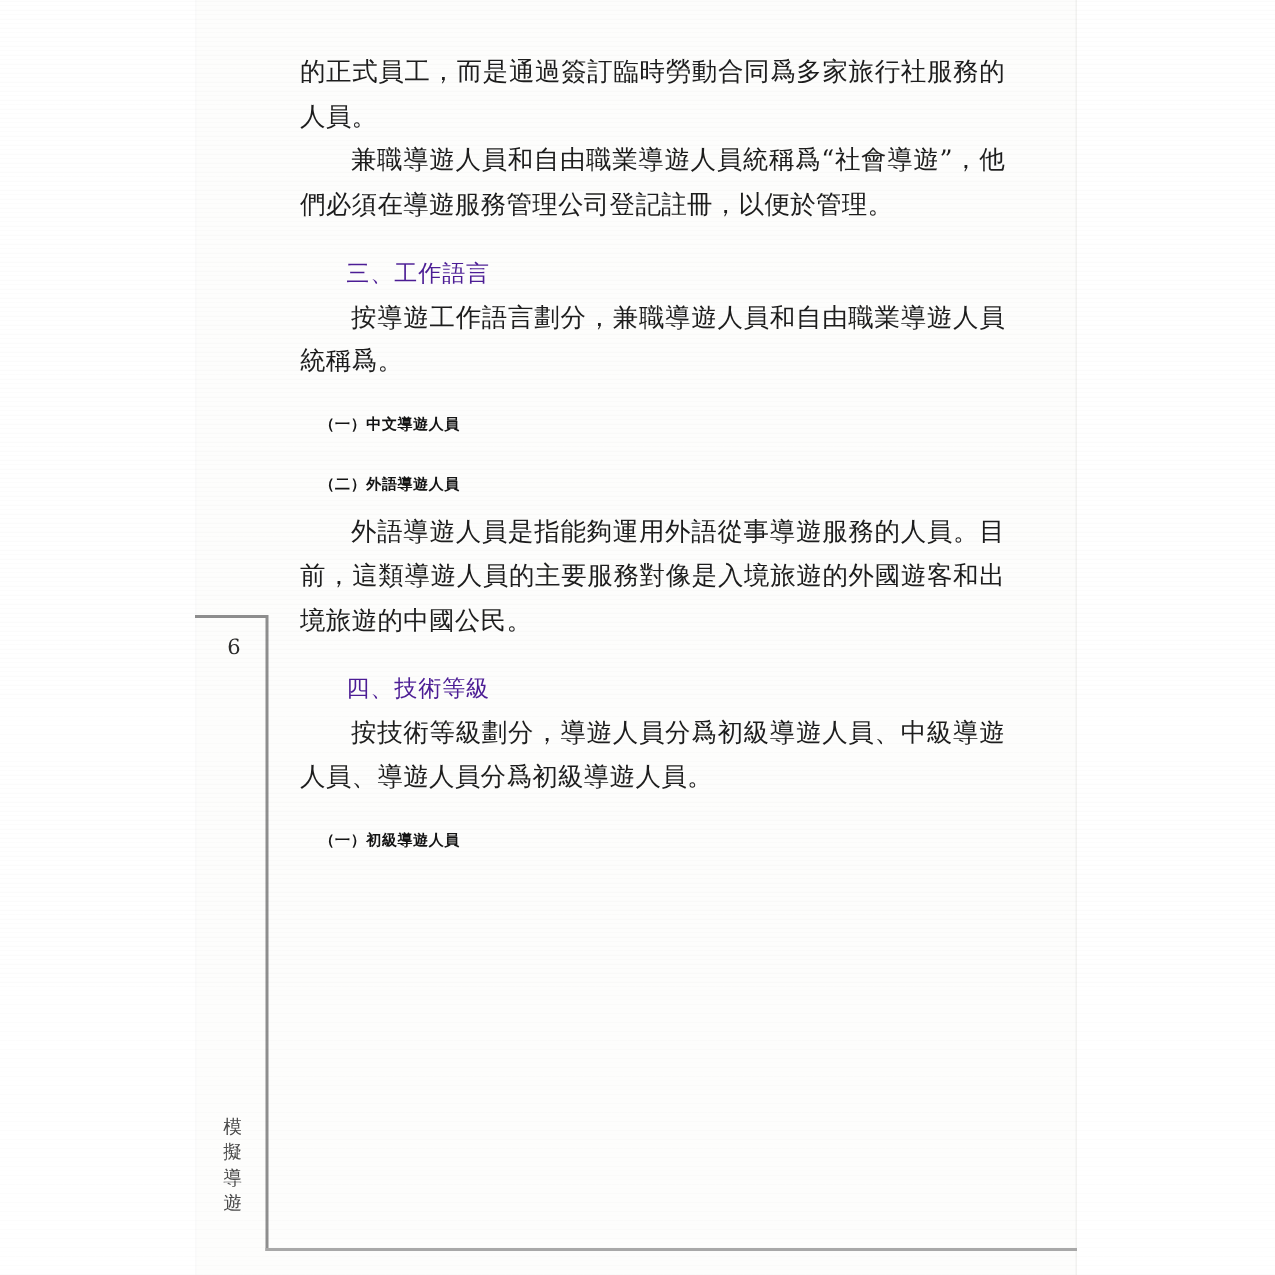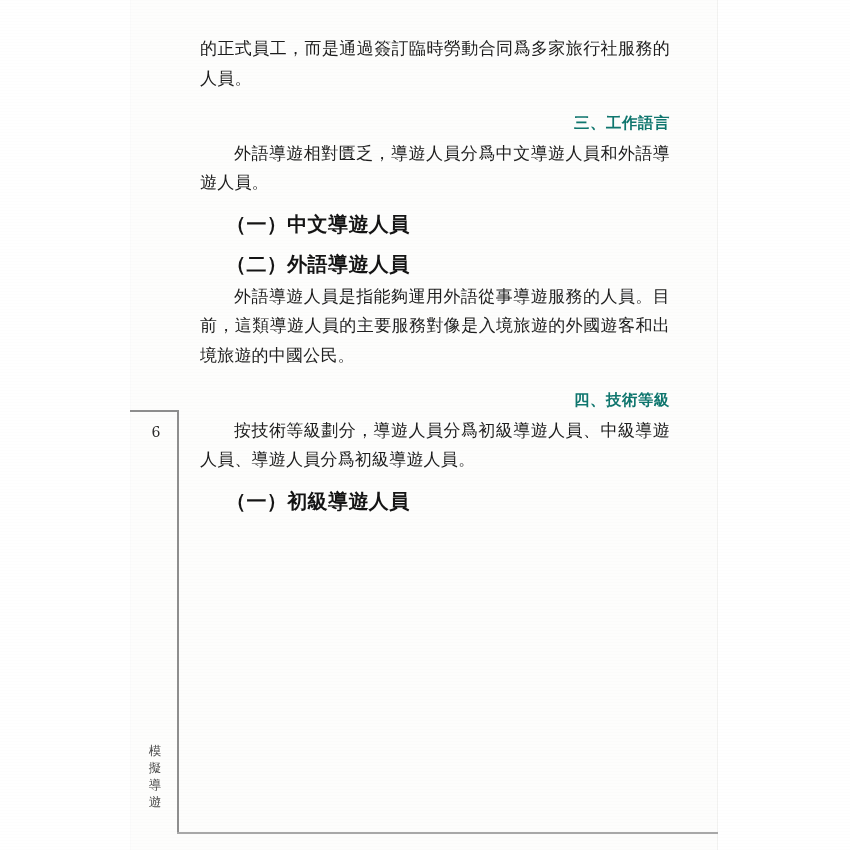--- a/index.html
+++ b/index.html
@@ -120,32 +120,31 @@
     letter-spacing: 0.2px;
   }
   .para.indent {
     text-indent: 2em;
   }
 
   .heading-major {
     margin: 16px 0 0 0;
     font-family: "DejaVu Sans", "Liberation Sans", sans-serif;
     font-size: 15.4px;
-    font-weight: bold;
+    font-weight: normal;
     line-height: 29.5px;
-    color: #0f766e;
+    color: #4c1d95;
     text-indent: 2em;
     letter-spacing: 0.6px;
-    text-align: right;
   }
 
   .heading-minor {
     margin: 13px 0 4px 0;
     font-family: "DejaVu Sans", "Liberation Sans", sans-serif;
-    font-size: 20px;
+    font-size: 10px;
     font-weight: bold;
     line-height: 27px;
     color: #141414;
     text-indent: 1.3em;
     letter-spacing: 0.4px;
   }
 
   
   #grain {
     position: absolute;
@@ -176,25 +175,26 @@
     <span>模</span>
     <span>擬</span>
     <span>導</span>
     <span>遊</span>
   </div>
 
   <div id="text-column">
 
     <p class="para">的正式員工，而是通過簽訂臨時勞動合同爲多家旅行社服務的人員。</p>
 
+    <p class="para indent">兼職導遊人員和自由職業導遊人員統稱爲“社會導遊”，他們必須在導遊服務管理公司登記註冊，以便於管理。</p>
 
 
     <h2 class="heading-major">三、工作語言</h2>
 
-    <p class="para indent">外語導遊相對匱乏，導遊人員分爲中文導遊人員和外語導遊人員。</p>
+    <p class="para indent">按導遊工作語言劃分，兼職導遊人員和自由職業導遊人員統稱爲。</p>
 
     <h3 class="heading-minor">（一）中文導遊人員</h3>
 
 
     <h3 class="heading-minor">（二）外語導遊人員</h3>
 
     <p class="para indent">外語導遊人員是指能夠運用外語從事導遊服務的人員。目前，這類導遊人員的主要服務對像是入境旅遊的外國遊客和出境旅遊的中國公民。</p>
 
 
     <h2 class="heading-major">四、技術等級</h2>

